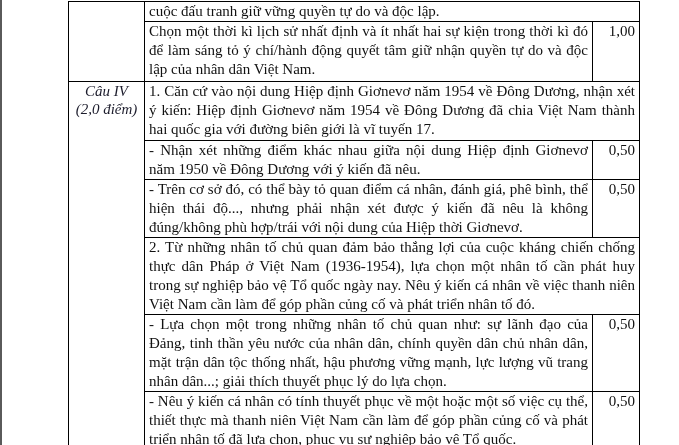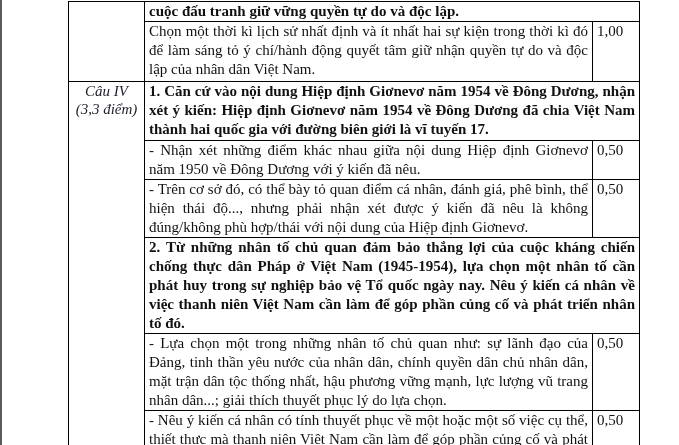--- a/index.html
+++ b/index.html
@@ -43,25 +43,25 @@
       text-align: center;
       font-style: italic;
       color: #1c1c2c;
       padding-top: 1px;
     }
     td.content {
       text-align: justify;
       padding-top: 1px;
     }
     td.content.bold {
-      font-weight: bold;
+      font-weight: normal;
     }
     td.score {
       vertical-align: middle;
-      text-align: left;
+      text-align: right;
       padding-left: 5px;
     }
     .q-label, .q-points { display: block; line-height: 18px; }
   </style>
 </head>
 <body>
 
 <div class="page-edge"></div>
 
 <table class="answer-table">
@@ -77,35 +77,35 @@
       <td class="content bold" colspan="2">cuộc đấu tranh giữ vững quyền tự do và độc lập.</td>
     </tr>
     <tr style="height:60px">
       <td class="content">Chọn một thời kì lịch sử nhất định và ít nhất hai sự kiện trong thời kì đó để làm sáng tỏ ý chí/hành động quyết tâm giữ nhận quyền tự do và độc lập của nhân dân Việt Nam.</td>
       <td class="score">1,00</td>
     </tr>
 
     <tr style="height:59px">
       <td class="q-col" rowspan="6">
         <span class="q-label">Câu IV</span>
-        <span class="q-points">(3,3 điểm)</span>
+        <span class="q-points">(2,0 điểm)</span>
       </td>
       <td class="content bold" colspan="2">1. Căn cứ vào nội dung Hiệp định Giơnevơ năm 1954 về Đông Dương, nhận xét ý kiến: Hiệp định Giơnevơ năm 1954 về Đông Dương đã chia Việt Nam thành hai quốc gia với đường biên giới là vĩ tuyến 17.</td>
     </tr>
     <tr style="height:39px">
       <td class="content">- Nhận xét những điểm khác nhau giữa nội dung Hiệp định Giơnevơ năm 1950 về Đông Dương với ý kiến đã nêu.</td>
       <td class="score">0,50</td>
     </tr>
     <tr style="height:57px">
-      <td class="content">- Trên cơ sở đó, có thể bày tỏ quan điểm cá nhân, đánh giá, phê bình, thể hiện thái độ..., nhưng phải nhận xét được ý kiến đã nêu là không đúng/không phù hợp/thái với nội dung của Hiệp định Giơnevơ.</td>
+      <td class="content">- Trên cơ sở đó, có thể bày tỏ quan điểm cá nhân, đánh giá, phê bình, thể hiện thái độ..., nhưng phải nhận xét được ý kiến đã nêu là không đúng/không phù hợp/trái với nội dung của Hiệp thời Giơnevơ.</td>
       <td class="score">0,50</td>
     </tr>
 
     <tr style="height:75px">
-      <td class="content bold" colspan="2">2. Từ những nhân tố chủ quan đảm bảo thắng lợi của cuộc kháng chiến chống thực dân Pháp ở Việt Nam (1945-1954), lựa chọn một nhân tố cần phát huy trong sự nghiệp bảo vệ Tổ quốc ngày nay. Nêu ý kiến cá nhân về việc thanh niên Việt Nam cần làm để góp phần củng cố và phát triển nhân tố đó.</td>
+      <td class="content bold" colspan="2">2. Từ những nhân tố chủ quan đảm bảo thắng lợi của cuộc kháng chiến chống thực dân Pháp ở Việt Nam (1936-1954), lựa chọn một nhân tố cần phát huy trong sự nghiệp bảo vệ Tổ quốc ngày nay. Nêu ý kiến cá nhân về việc thanh niên Việt Nam cần làm để góp phần củng cố và phát triển nhân tố đó.</td>
     </tr>
     <tr style="height:75px">
       <td class="content">- Lựa chọn một trong những nhân tố chủ quan như: sự lãnh đạo của Đảng, tinh thần yêu nước của nhân dân, chính quyền dân chủ nhân dân, mặt trận dân tộc thống nhất, hậu phương vững mạnh, lực lượng vũ trang nhân dân...; giải thích thuyết phục lý do lựa chọn.</td>
       <td class="score">0,50</td>
     </tr>
     <tr style="height:55px">
       <td class="content">- Nêu ý kiến cá nhân có tính thuyết phục về một hoặc một số việc cụ thể, thiết thực mà thanh niên Việt Nam cần làm để góp phần củng cố và phát triển nhân tố đã lựa chọn, phục vụ sự nghiệp bảo vệ Tổ quốc.</td>
       <td class="score">0,50</td>
     </tr>
   </tbody>

